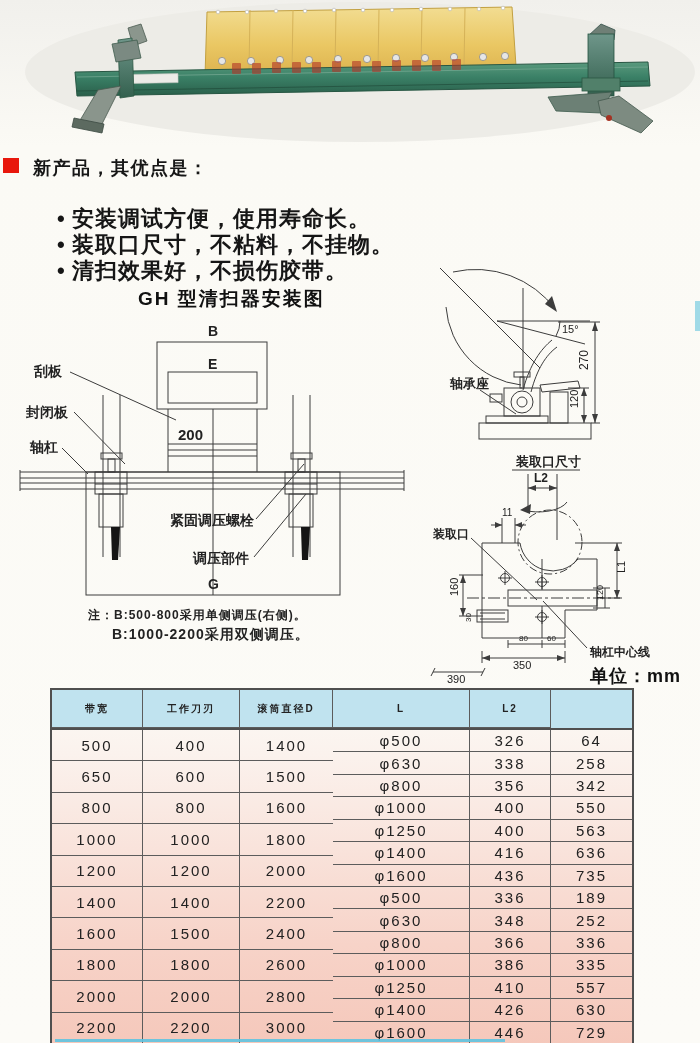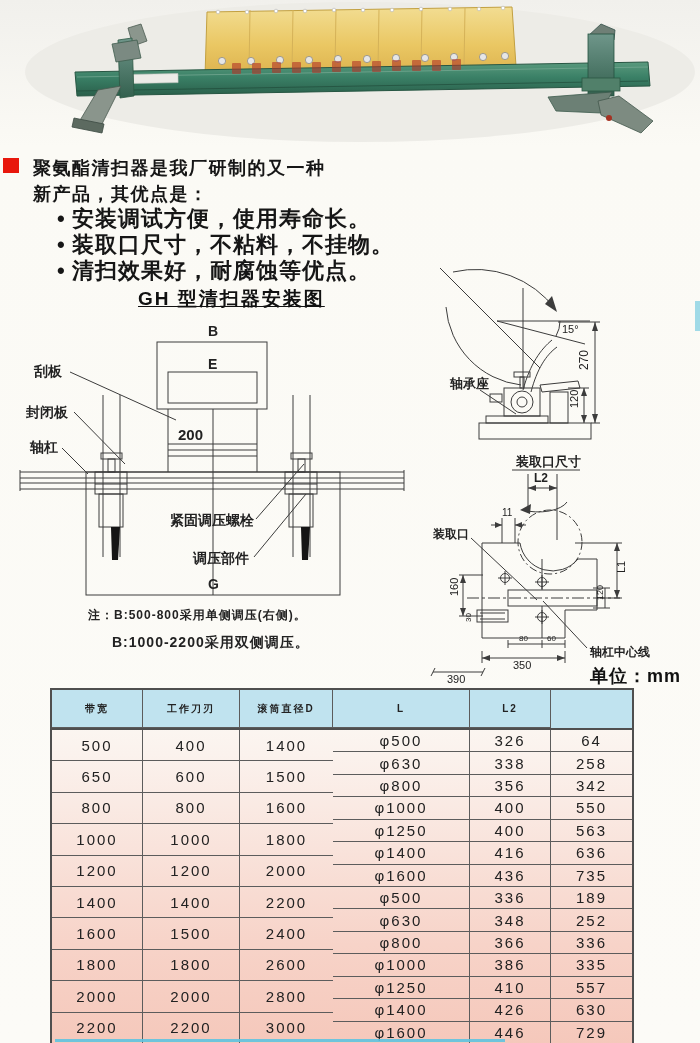--- a/index.html
+++ b/index.html
@@ -9,23 +9,23 @@
     background:linear-gradient(180deg,#f1f0ec 0%,#fbfaf5 14%,#fcfbf7 100%);
     font-family:"Liberation Sans", sans-serif; color:#1f1f1f; overflow:hidden;
   }
   .abs { position:absolute; }
   
   .red-bullet { left:3px; top:158px; width:16px; height:15px; background:#e8170c; }
   .intro { left:33px; top:155px; width:370px; font-size:18px; font-weight:600; letter-spacing:1.5px; line-height:26px; color:#161616; }
   .bullets { left:57px; top:206px; width:350px; font-size:22px; font-weight:600; letter-spacing:1px; line-height:26px; color:#161616; }
   .bullet-row { height:26px; }
   .bullet-dot { display:inline-block; width:15px; }
-  .section-title { left:138px; top:286px; font-size:19px; font-weight:700; letter-spacing:2px; color:#111;text-decoration:underline; }
+  .section-title { left:138px; top:286px; font-size:19px; font-weight:700; letter-spacing:2px; color:#111; }
   .note-line1 { left:88px; top:607px; font-size:12px; font-weight:600; letter-spacing:1px; color:#222; }
-  .note-line2 { left:112px; top:626px; font-size:14px; font-weight:600; letter-spacing:1px; color:#222;margin-top:8px; }
+  .note-line2 { left:112px; top:626px; font-size:14px; font-weight:600; letter-spacing:1px; color:#222; }
   .unit-label { left:590px; top:664px; font-size:18px; font-weight:700; letter-spacing:1px; color:#111; }
   
   svg text { font-family:"Liberation Sans", sans-serif; fill:#222; stroke:none; }
   
   .install-table {
     left:50px; top:688px; width:584px; height:358px;
     border:2px solid #4f4f4f;
     background:linear-gradient(180deg,#fcfbf6 0%,#fbf2ed 18%,#f9e3db 45%,#f7d3c8 72%,#f5c8bb 100%);
   }
   .t-header { display:grid; grid-template-columns:91px 97px 93px 137px 81px 1fr; height:40px; background:#c0e3ef; border-bottom:2px solid #4f4f4f; }
@@ -137,27 +137,26 @@
       <rect x="588" y="34" width="26" height="62" fill="url(#gG2)" stroke="#24523f" stroke-width="0.8"></rect>
       <rect x="582" y="78" width="38" height="13" fill="#51806a" stroke="#2c5844" stroke-width="0.8"></rect>
       <polygon points="548,97 612,92 601,113 556,111" fill="#6c8075" stroke="#3c5a4c" stroke-width="0.8"></polygon>
       <polygon points="598,101 619,96 653,121 641,133 601,115" fill="#7d8b81" stroke="#42584c" stroke-width="0.8"></polygon>
       <circle cx="609" cy="118" r="3" fill="#a53122"></circle>
     </g>
   </svg>
 
   <div class="abs red-bullet"></div>
   <div class="abs intro">
-    <div>聚氨酯清扫器是我厂研制的又一种</div>
     <div>新产品，其优点是：</div>
   </div>
   <div class="abs bullets">
     <div class="bullet-row"><span class="bullet-dot">•</span><span>安装调试方便，使用寿命长。</span></div>
     <div class="bullet-row"><span class="bullet-dot">•</span><span>装取口尺寸，不粘料，不挂物。</span></div>
-    <div class="bullet-row"><span class="bullet-dot">•</span><span>清扫效果好，耐腐蚀等优点。</span></div>
+    <div class="bullet-row"><span class="bullet-dot">•</span><span>清扫效果好，不损伤胶带。</span></div>
   </div>
   <div class="abs section-title">GH 型清扫器安装图</div>
 
   <svg class="abs" style="left:8px;top:322px" width="410" height="286" viewBox="0 0 410 286">
     <g stroke="#3c3c3c" stroke-width="1" fill="none">
       <rect x="149" y="20" width="110" height="67"></rect>
       <rect x="160" y="50" width="89" height="31"></rect>
       <line x1="160" y1="87" x2="160" y2="150"></line>
         <line x1="249" y1="87" x2="249" y2="150"></line>
       <line x1="205" y1="87" x2="205" y2="273"></line>

